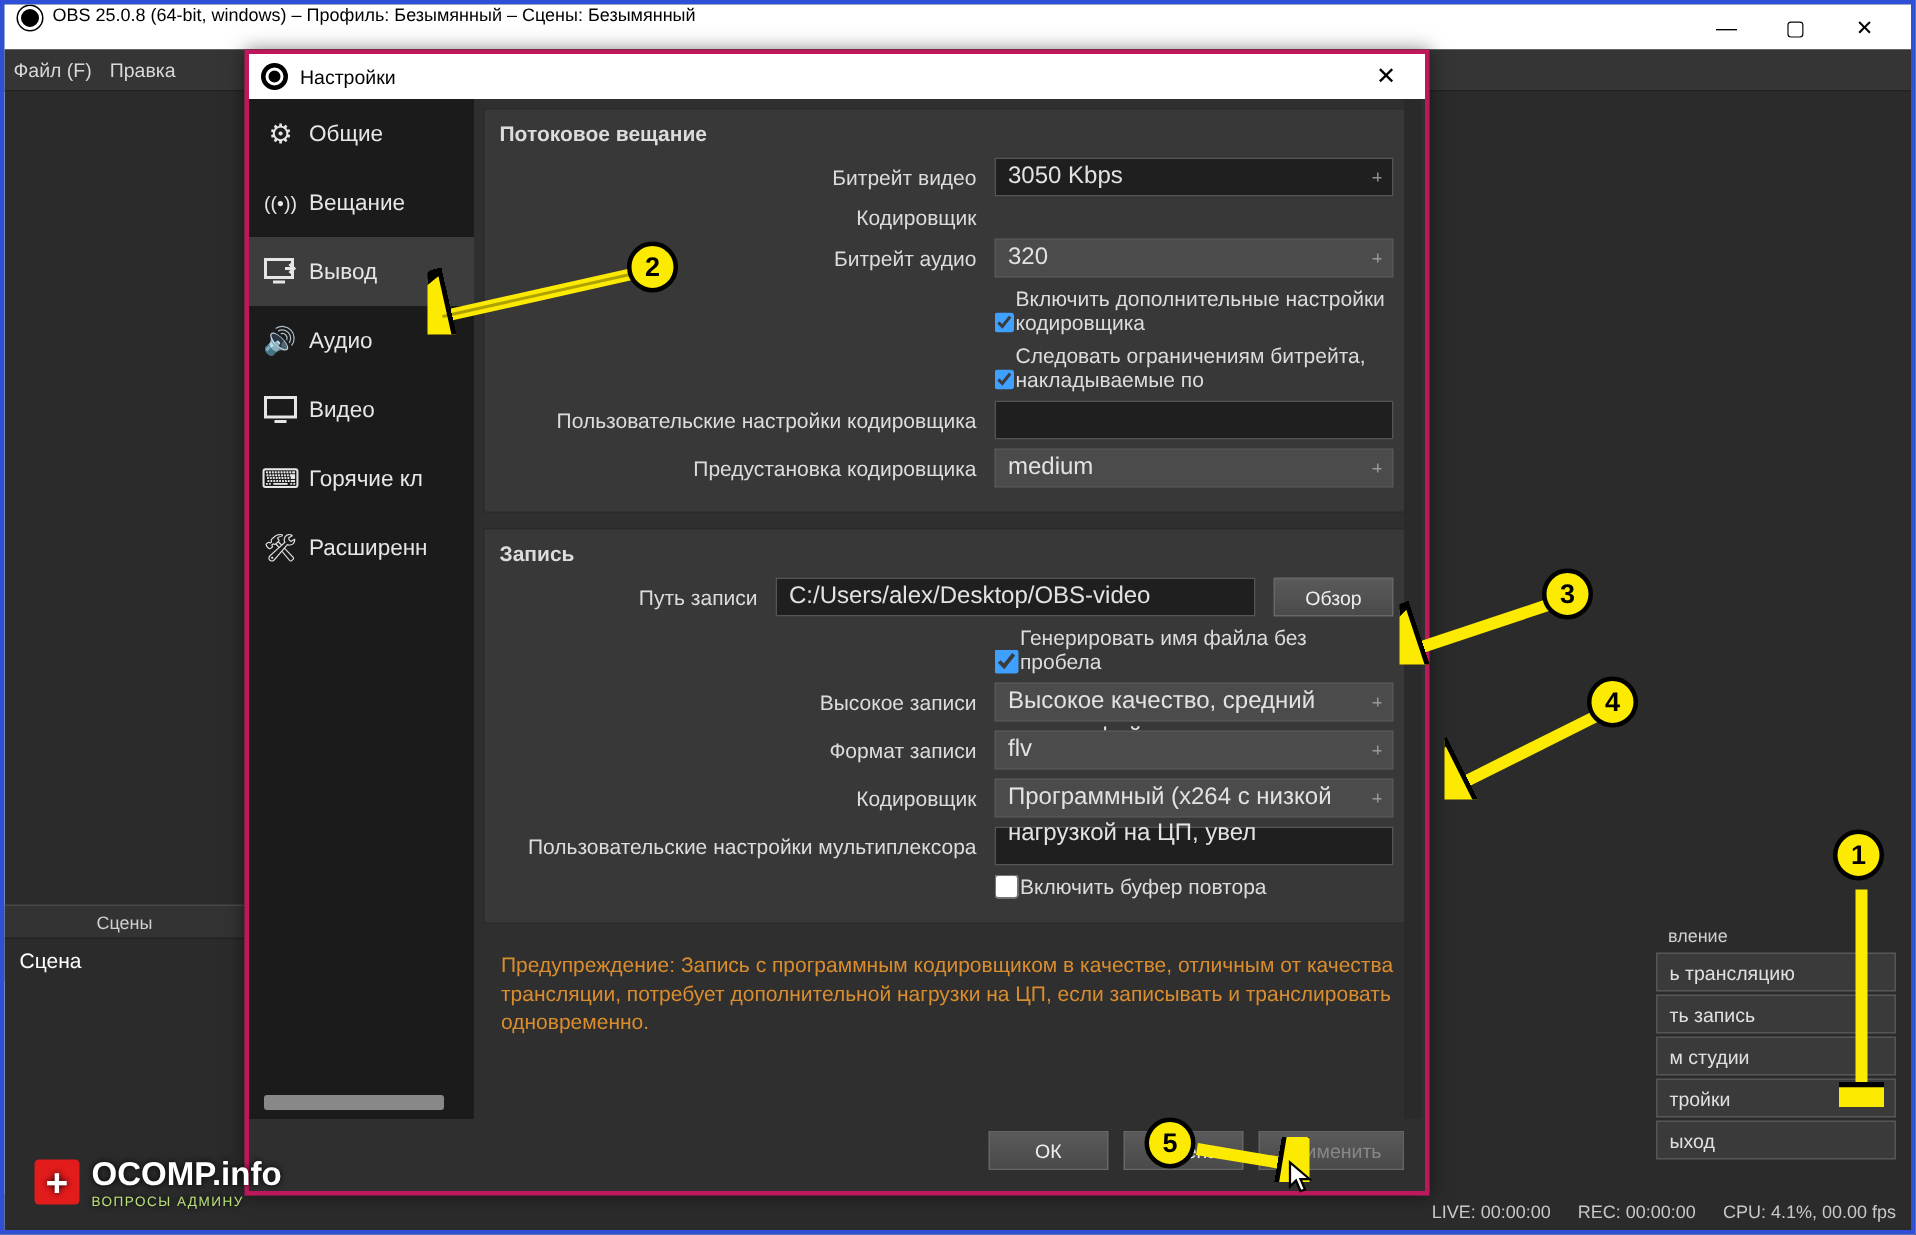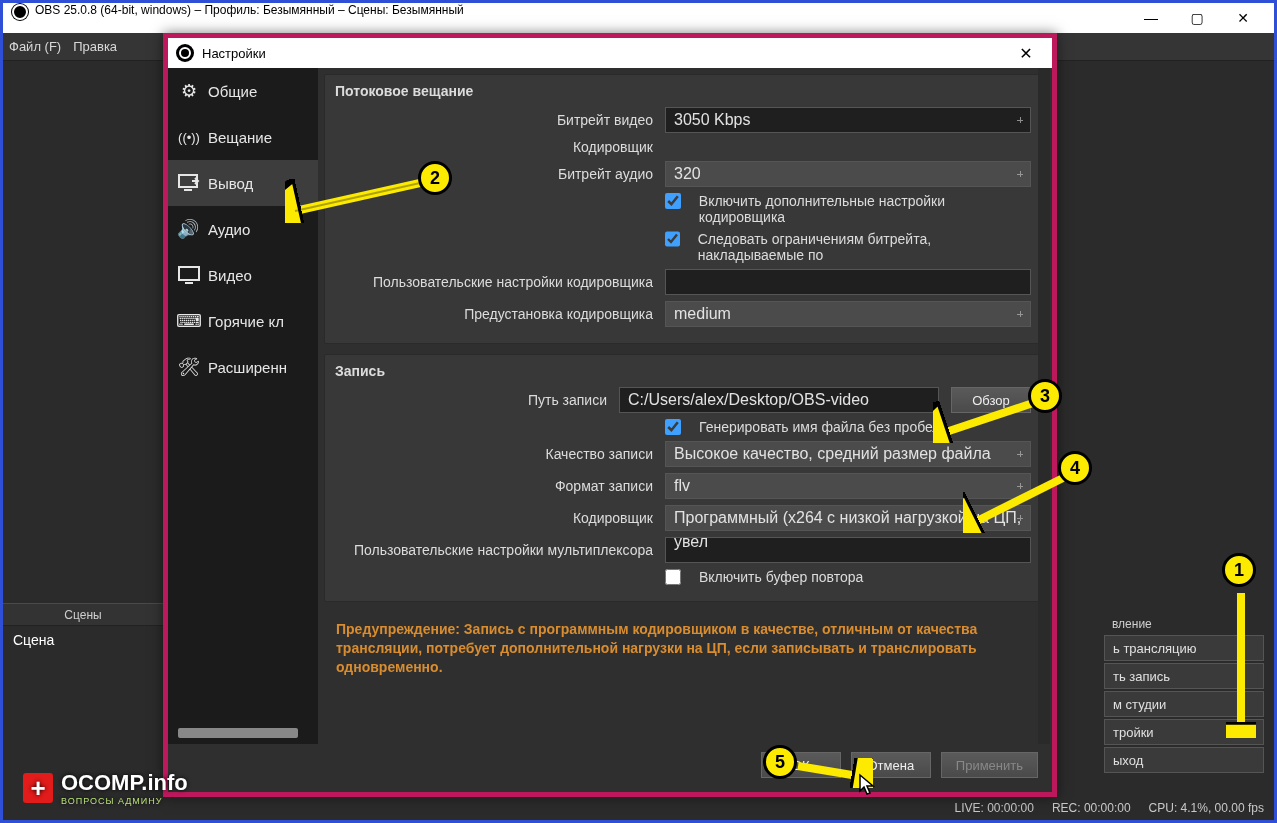--- a/index.html
+++ b/index.html
@@ -20,21 +20,21 @@
   .obs-panel .ph { height:22px; background:#333; color:#cfcfcf; font-size:12px; text-align:center; line-height:22px; border-bottom:1px solid #222; }
   .obs-scenes .scene-row { padding:6px 10px; color:#ffffff; font-size:14px; background:#2b2b2b; }
 
   .obs-status { position:absolute; left:0; right:0; bottom:0; height:24px; background:#2b2b2b; color:#c8c8c8; font-size:12px; display:flex; align-items:center; justify-content:flex-end; padding:0 10px; gap:18px; }
 
   .right-controls { position:absolute; right:10px; top:610px; width:160px; }
   .right-controls .ctrl-lbl { color:#cfcfcf; font-size:12px; padding:4px 8px; }
   .right-controls .ctrl-btn { display:block; height:26px; line-height:26px; color:#e0e0e0; font-size:13px; padding-left:8px; background:#3a3a3a; border:1px solid #555; margin-bottom:2px; cursor:pointer; white-space:nowrap; overflow:hidden; }
 
   
-  .dialog { position:absolute; left:160px; top:30px; width:894px; height:764px; background:#2f2f2f; border:5px solid #be185d; box-shadow:0 0 12px rgba(0,0,0,.5); display:flex; flex-direction:column; }
+  .dialog { position:absolute; left:160px; top:30px; width:790px; height:764px; background:#2f2f2f; border:3px solid #be185d; box-shadow:0 0 12px rgba(0,0,0,.5); display:flex; flex-direction:column; }
   .dlg-title { height:30px; background:#fff; color:#000; display:flex; align-items:center; padding:0 8px; font-size:13px; }
   .dlg-title .obs-icon { width:18px; height:18px; border-radius:50%; background:#000; margin-right:8px; position:relative; }
   .dlg-title .obs-icon::before { content:""; position:absolute; inset:3px; border:2px solid #fff; border-radius:50%; }
   .dlg-title .spacer { flex:1; }
   .dlg-title .close { width:36px; height:30px; display:flex; align-items:center; justify-content:center; font-size:16px; cursor:pointer; }
 
   .dlg-body { flex:1; display:flex; overflow:hidden; }
 
   .side { width:150px; background:#1b1b1b; overflow:hidden; }
   .side-item { display:flex; align-items:center; gap:8px; height:46px; color:#e6e6e6; font-size:15px; padding:0 10px; cursor:pointer; white-space:nowrap; }
@@ -51,27 +51,27 @@
   .row .ctrl.small { flex:0 0 320px; }
   .row .browse { margin-left:12px; }
 
   input[type=text], .select, .spinner { width:100%; height:26px; background:#1f1f1f; color:#e2e2e2; border:1px solid #555; font-size:16px; padding:0 8px; }
   .select, .spinner { background:#4b4b4b; position:relative; line-height:24px; cursor:pointer; }
   .select::after, .spinner::after { content:""; position:absolute; right:6px; top:4px; width:8px; height:16px; background:
     linear-gradient(#aaa,#aaa) center/6px 1px no-repeat,
     linear-gradient(#aaa,#aaa) center/1px 6px no-repeat; opacity:.8; }
   .spinner { background:#1f1f1f; }
 
-  .chk { display:flex; align-items:flex-start; color:#dcdcdc; font-size:14px; gap:18px; }
+  .chk { display:flex; align-items:flex-end; color:#dcdcdc; font-size:14px; gap:1px; }
   .chk input { width:16px; height:16px; accent-color:#3fa0ff; }
 
   .btn { height:26px; min-width:80px; padding:0 14px; background:linear-gradient(#5a5a5a,#4a4a4a); color:#eee; border:1px solid #666; font-size:13px; cursor:pointer; }
   .btn:disabled { color:#888; }
 
-  .warning { color:#d98d2e; font-size:14px; font-weight:700; padding:8px 4px 8px 12px; line-height:1.35; }
+  .warning { color:#d98d2e; font-size:14px; font-weight:400; padding:8px 4px 8px 12px; line-height:1.35; }
 
   .dlg-buttons { display:flex; gap:10px; justify-content:flex-end; padding:8px 14px 14px 0; }
 
   
   .badge { position:absolute; width:34px; height:34px; border-radius:50%; background:#fcea00; border:3px solid #000; display:flex; align-items:center; justify-content:center; font-weight:900; font-size:18px; color:#000; z-index:50; }
   .arrow { position:absolute; z-index:49; pointer-events:none; }
   .arrow svg { display:block; }
 
   .watermark { position:absolute; left:20px; bottom:14px; z-index:60; color:#fff; font-weight:700; font-size:22px; display:flex; align-items:center; gap:8px; font-family:Arial,sans-serif; text-shadow:0 0 4px #000; }
   .watermark .plus { width:30px; height:30px; background:#e21b1b; color:#fff; display:flex; align-items:center; justify-content:center; font-size:26px; font-weight:900; border-radius:3px; }
@@ -228,21 +228,21 @@
           <button class="btn browse">Обзор</button>
         </div>
         <div class="row">
             <label></label>
           <div class="ctrl chk">
             <input type="checkbox" checked="" style="">
             <span>Генерировать имя файла без пробела</span>
           </div>
         </div>
         <div class="row">
-          <label>Качество записи</label>
+          <label>Высокое записи</label>
           <div class="ctrl">
               <div class="select">Высокое качество, средний размер файла</div>
             </div>
         </div>
         <div class="row">
           <label>Формат записи</label>
           <div class="ctrl">
               <div class="select">flv</div>
             </div>
         </div>

